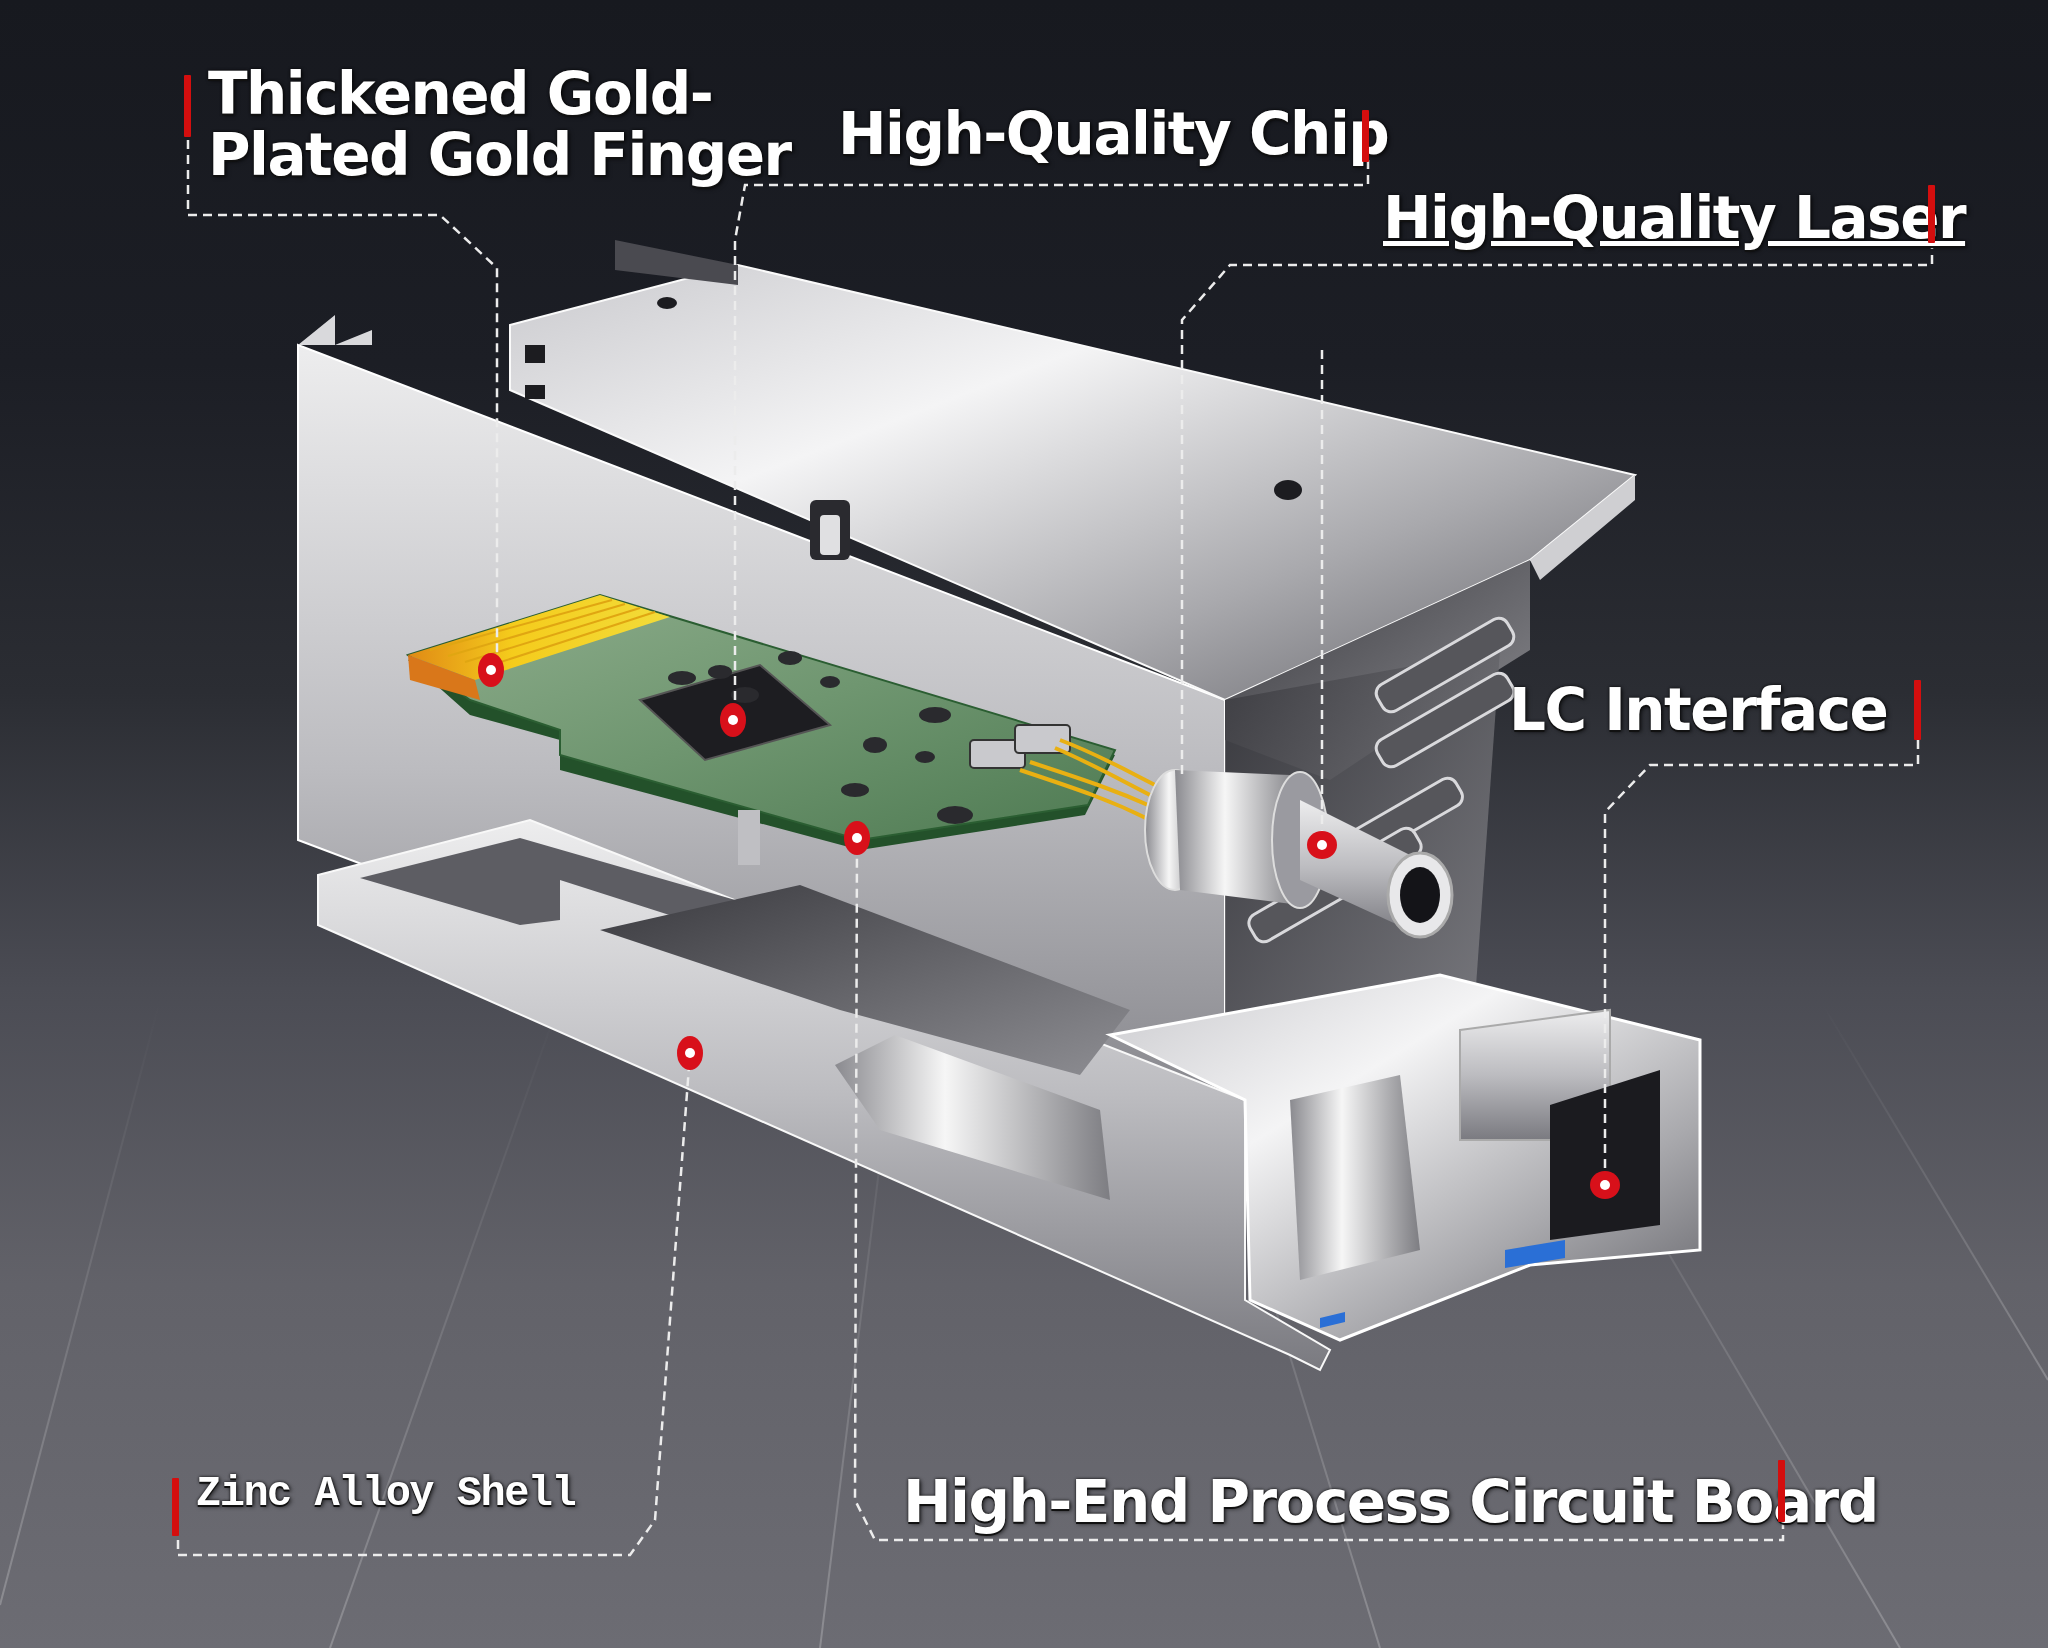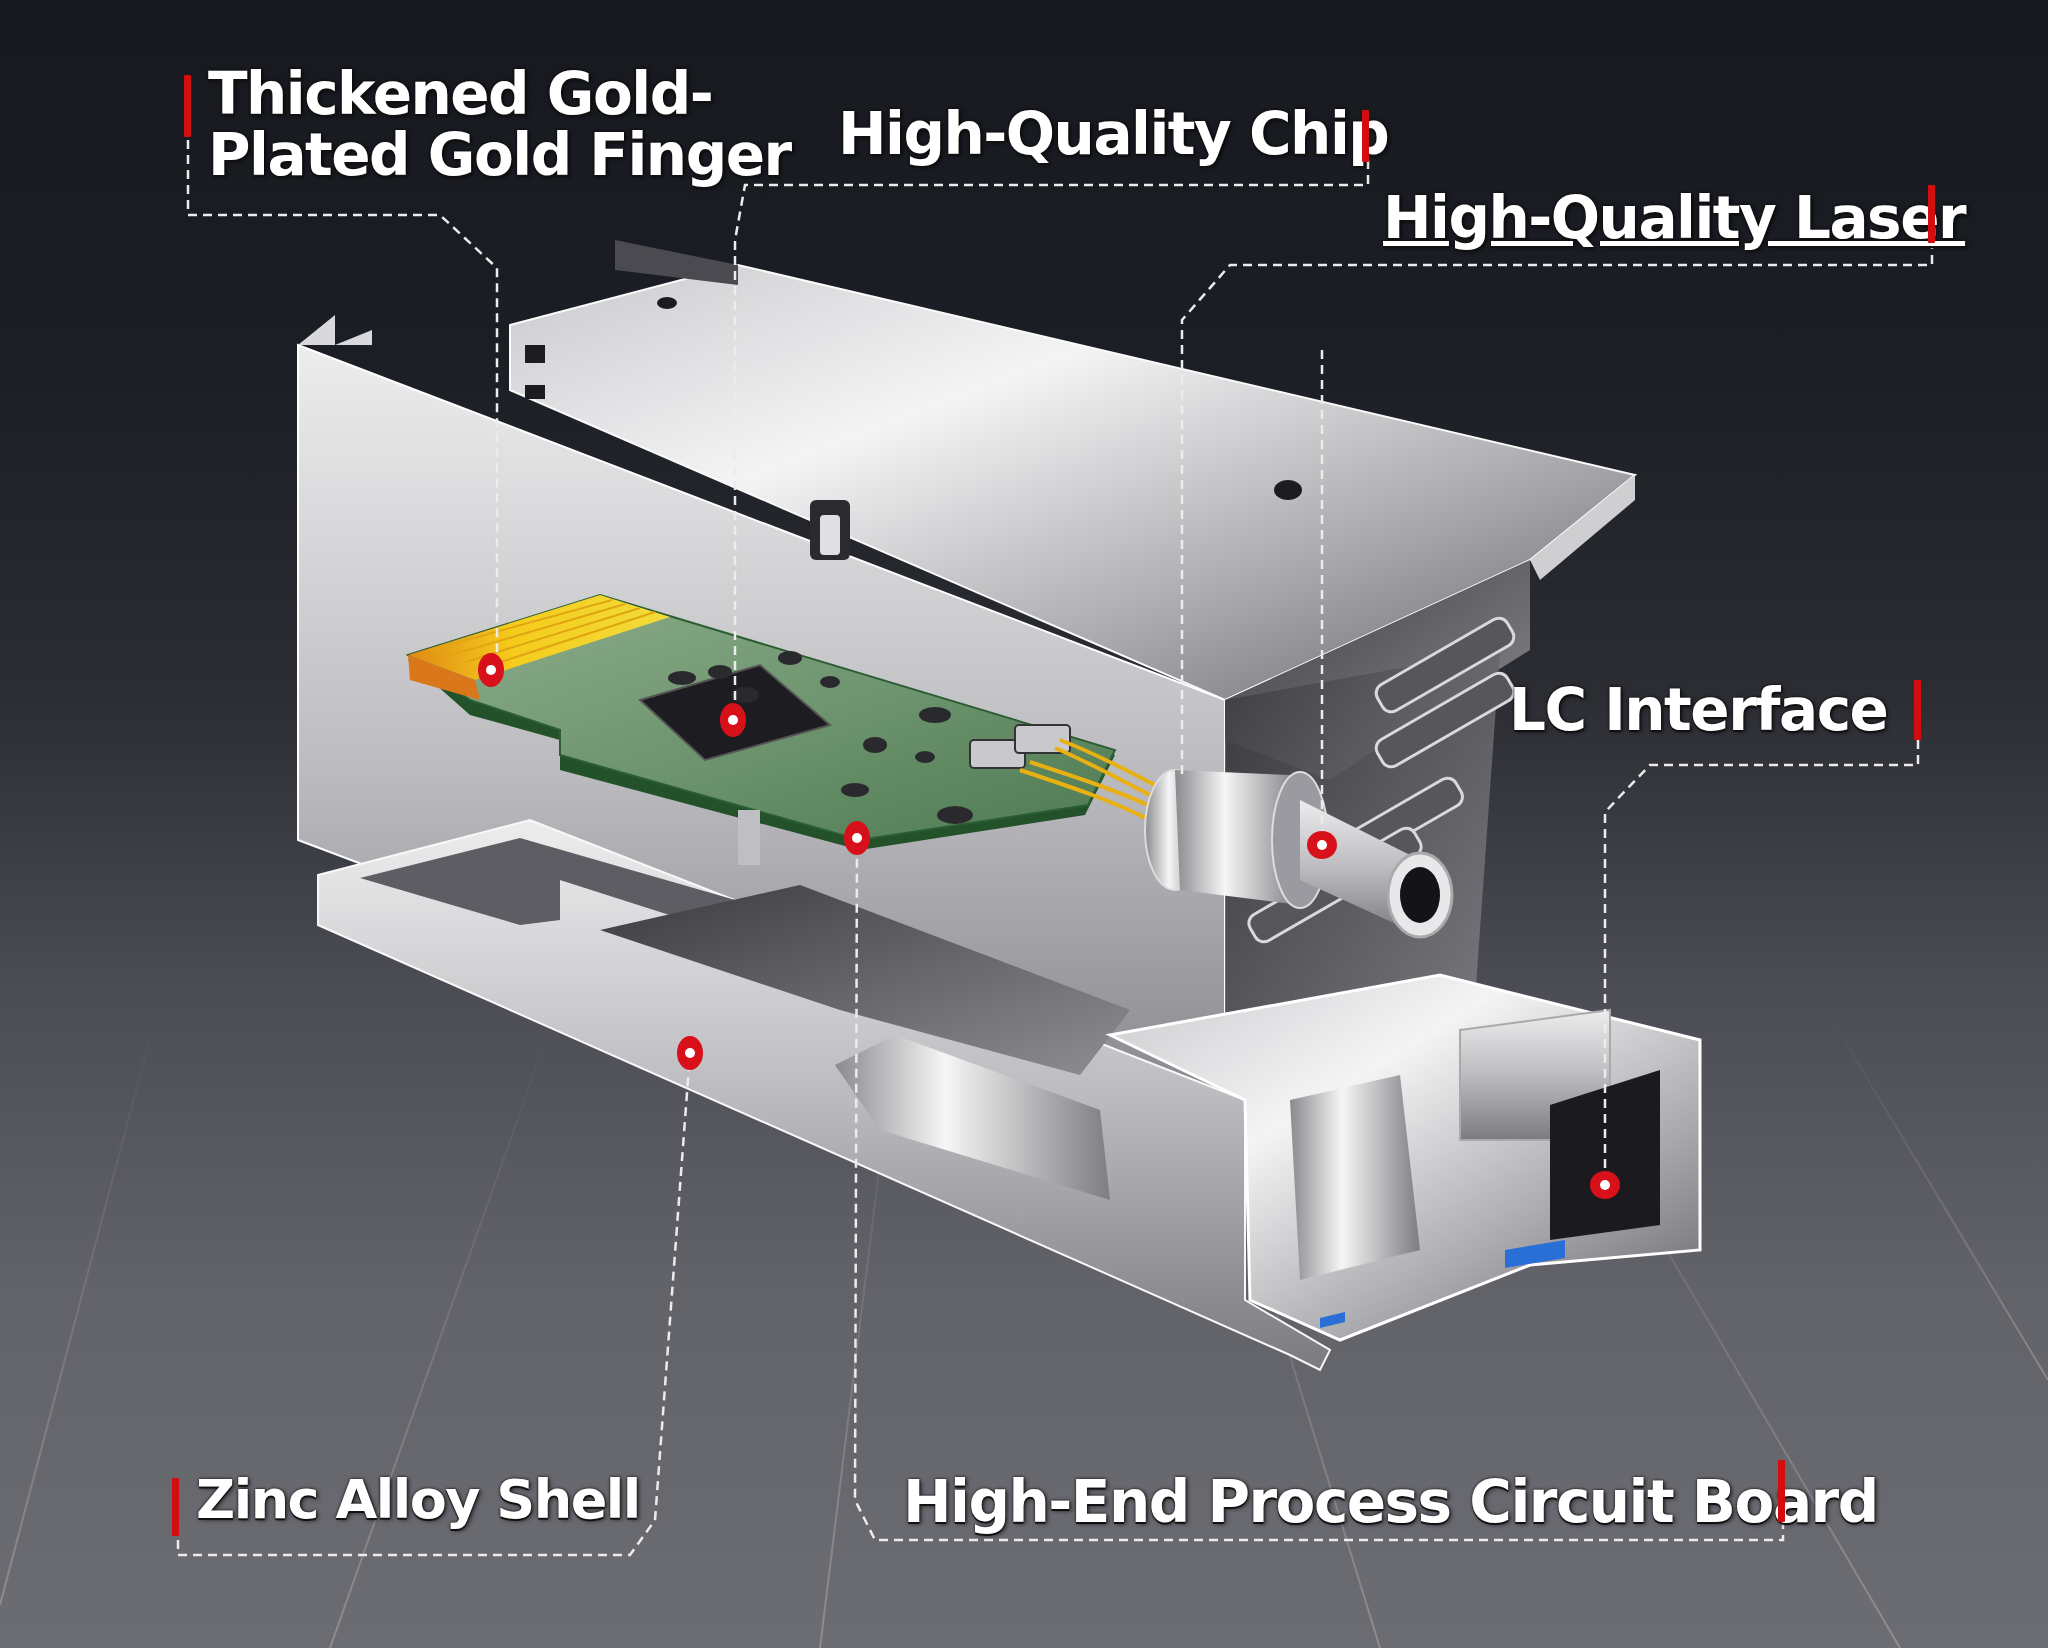--- a/index.html
+++ b/index.html
@@ -198,16 +198,16 @@
 <div class="label" style="left:838px; top:104px; font-size:58px;">High-Quality Chip</div>
 <div class="redbar" style="left:1362px; top:110px; height:52px;"></div>
 
 <div class="label" style="left:1383px; top:188px; font-size:58px;text-decoration:underline;">High-Quality Laser</div>
 <div class="redbar" style="left:1928px; top:185px; height:58px;"></div>
 
 <div class="label" style="left:1509px; top:680px; font-size:58px;">LC Interface</div>
 <div class="redbar" style="left:1914px; top:680px; height:60px;"></div>
 
 <div class="redbar" style="left:172px; top:1478px; height:58px;"></div>
-<div class="label" style="left:196px; top:1472px; font-size:54px;">Zinc Alloy Shell</div>
+<div class="label" style="left:196px; top:1472px; font-size:42px;font-family:Liberation Mono, monospace;">Zinc Alloy Shell</div>
 
 <div class="label" style="left:903px; top:1462px; font-size:58px;margin-top:10px;">High-End Process Circuit Board</div>
 <div class="redbar" style="left:1778px; top:1460px; height:62px;"></div>
 
 </body></html>

